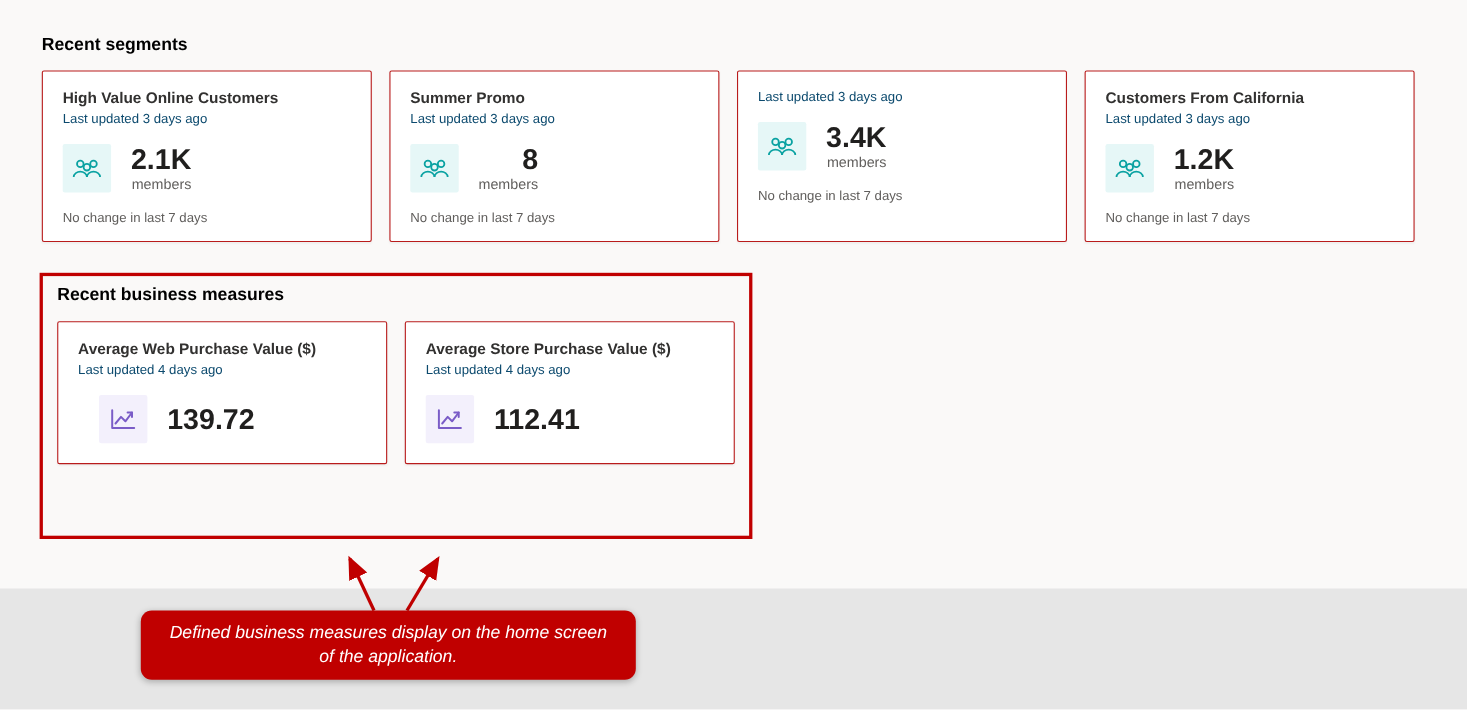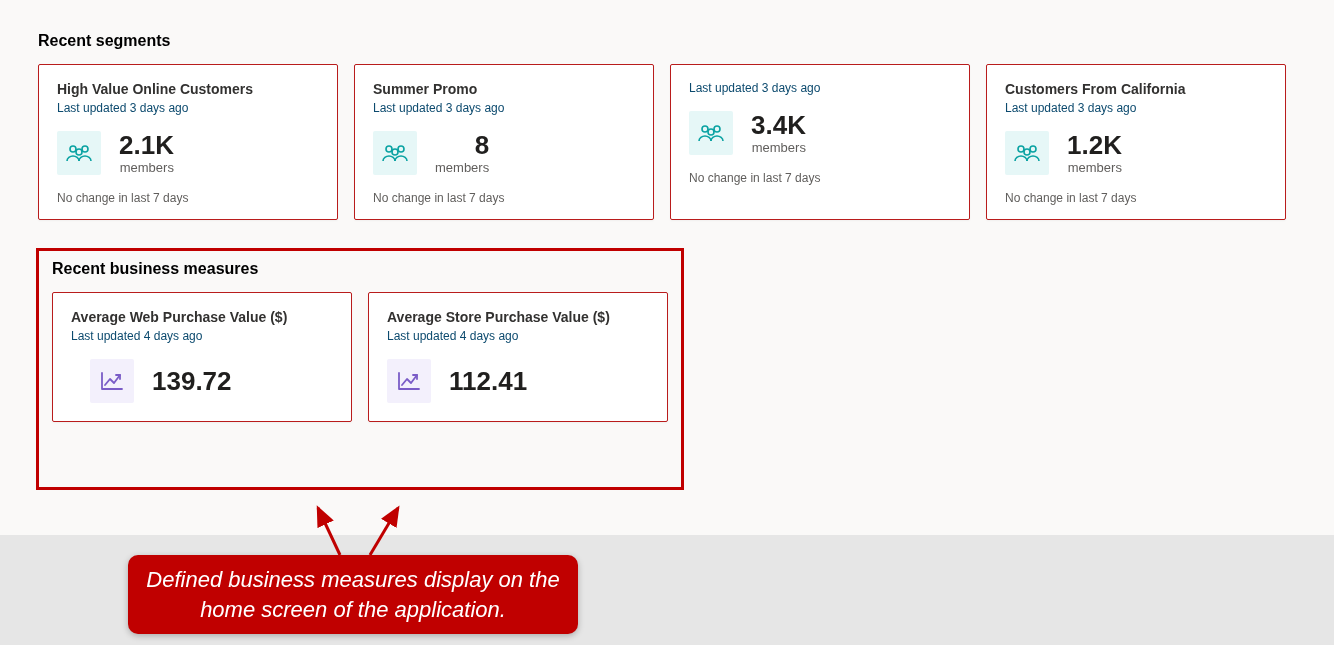--- a/index.html
+++ b/index.html
@@ -96,21 +96,21 @@
     height: 110px;
     background: #e6e6e6;
   }
   .annotation {
     position: absolute;
     top: 555px;
     left: 128px;
     background: #c00000;
     color: #fff;
     font-style: italic;
-    font-size: 22px;
+    font-size: 16px;
     padding: 10px 18px;
     border-radius: 10px;
     text-align: center;
     width: 450px;
     line-height: 1.35;
     box-shadow: 0 2px 6px rgba(0,0,0,0.25);
   }
   .arrow {
     position: absolute;
     pointer-events: none;

